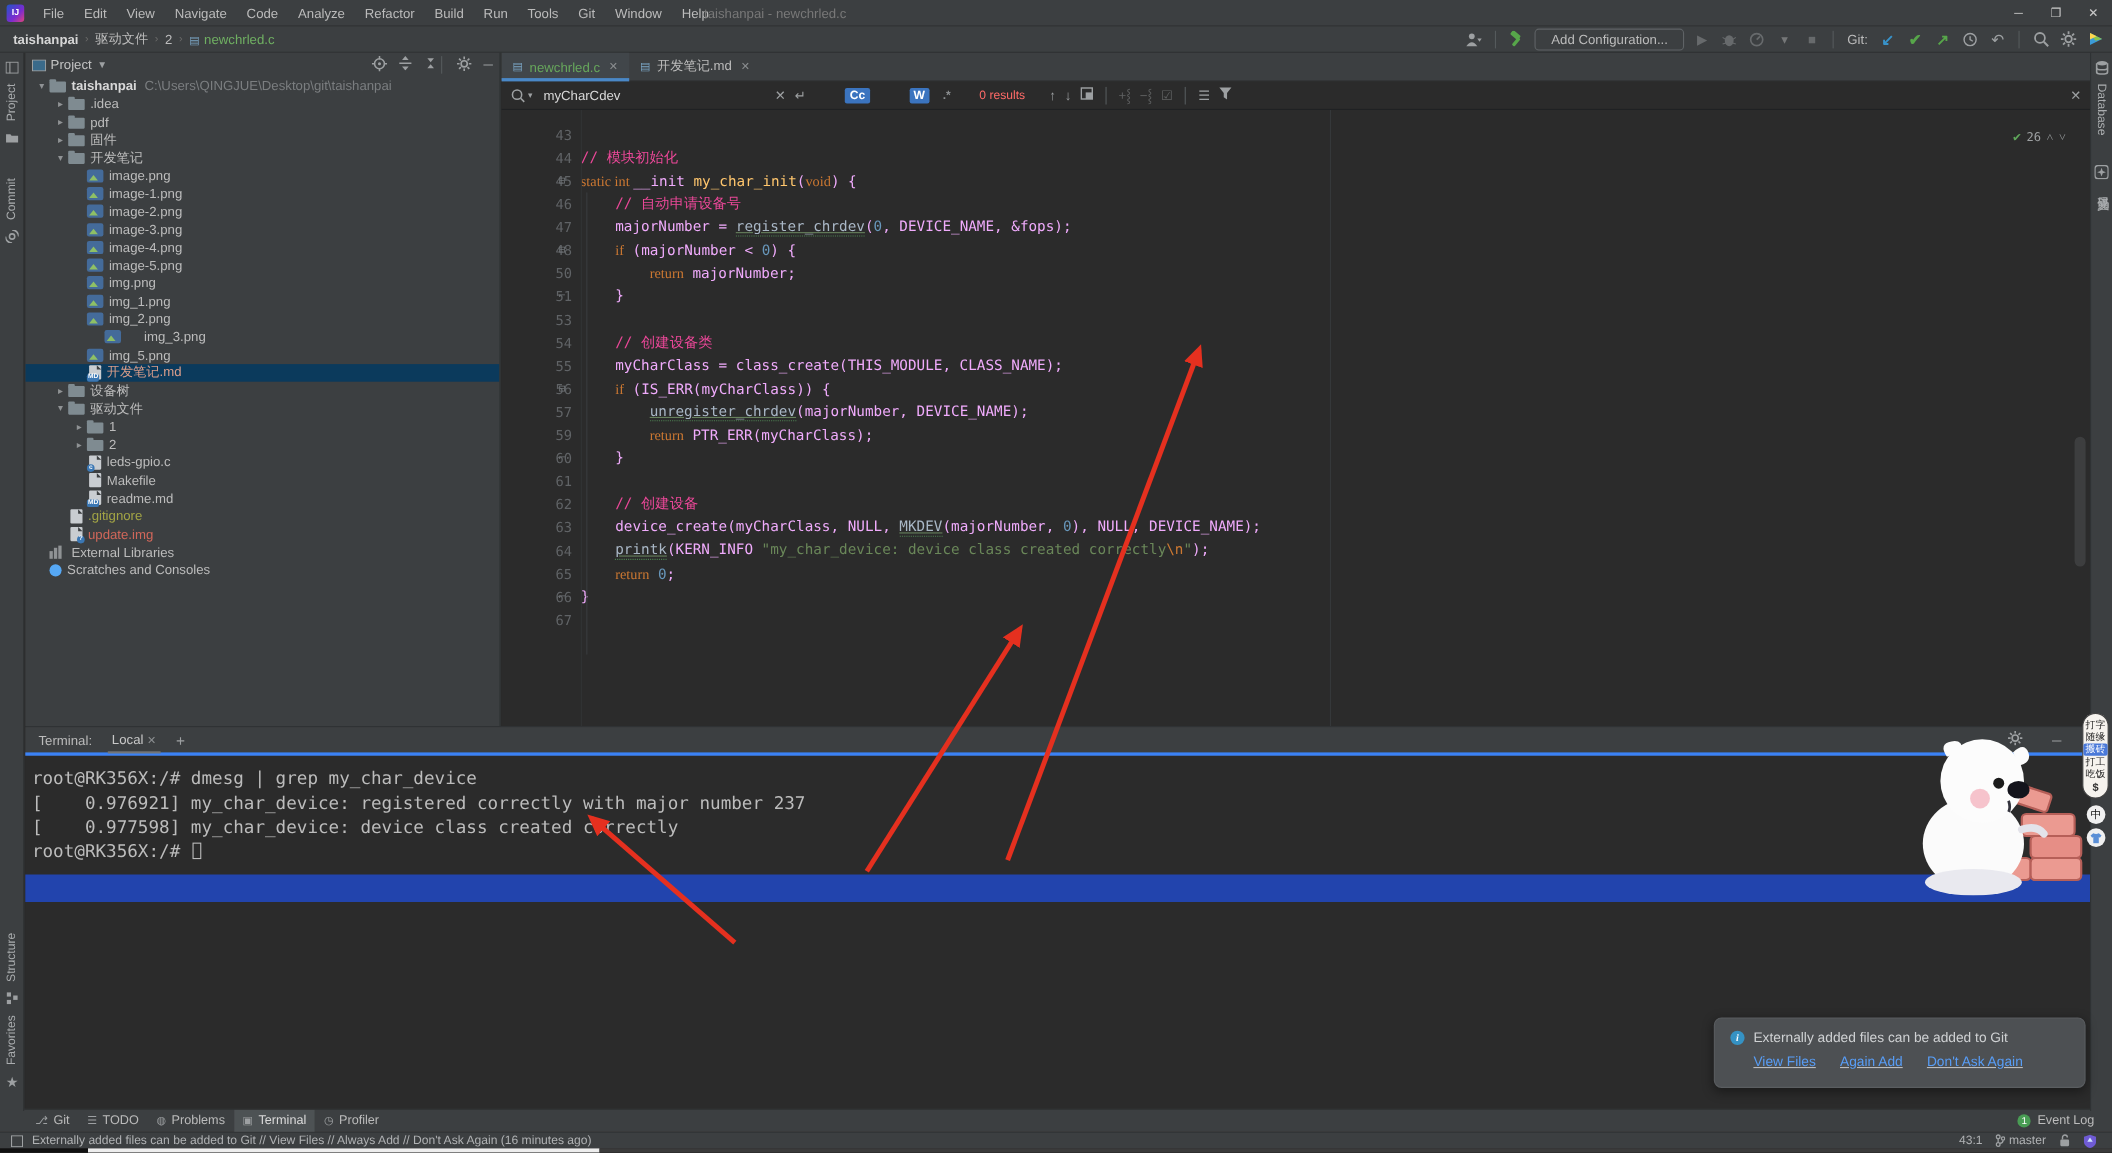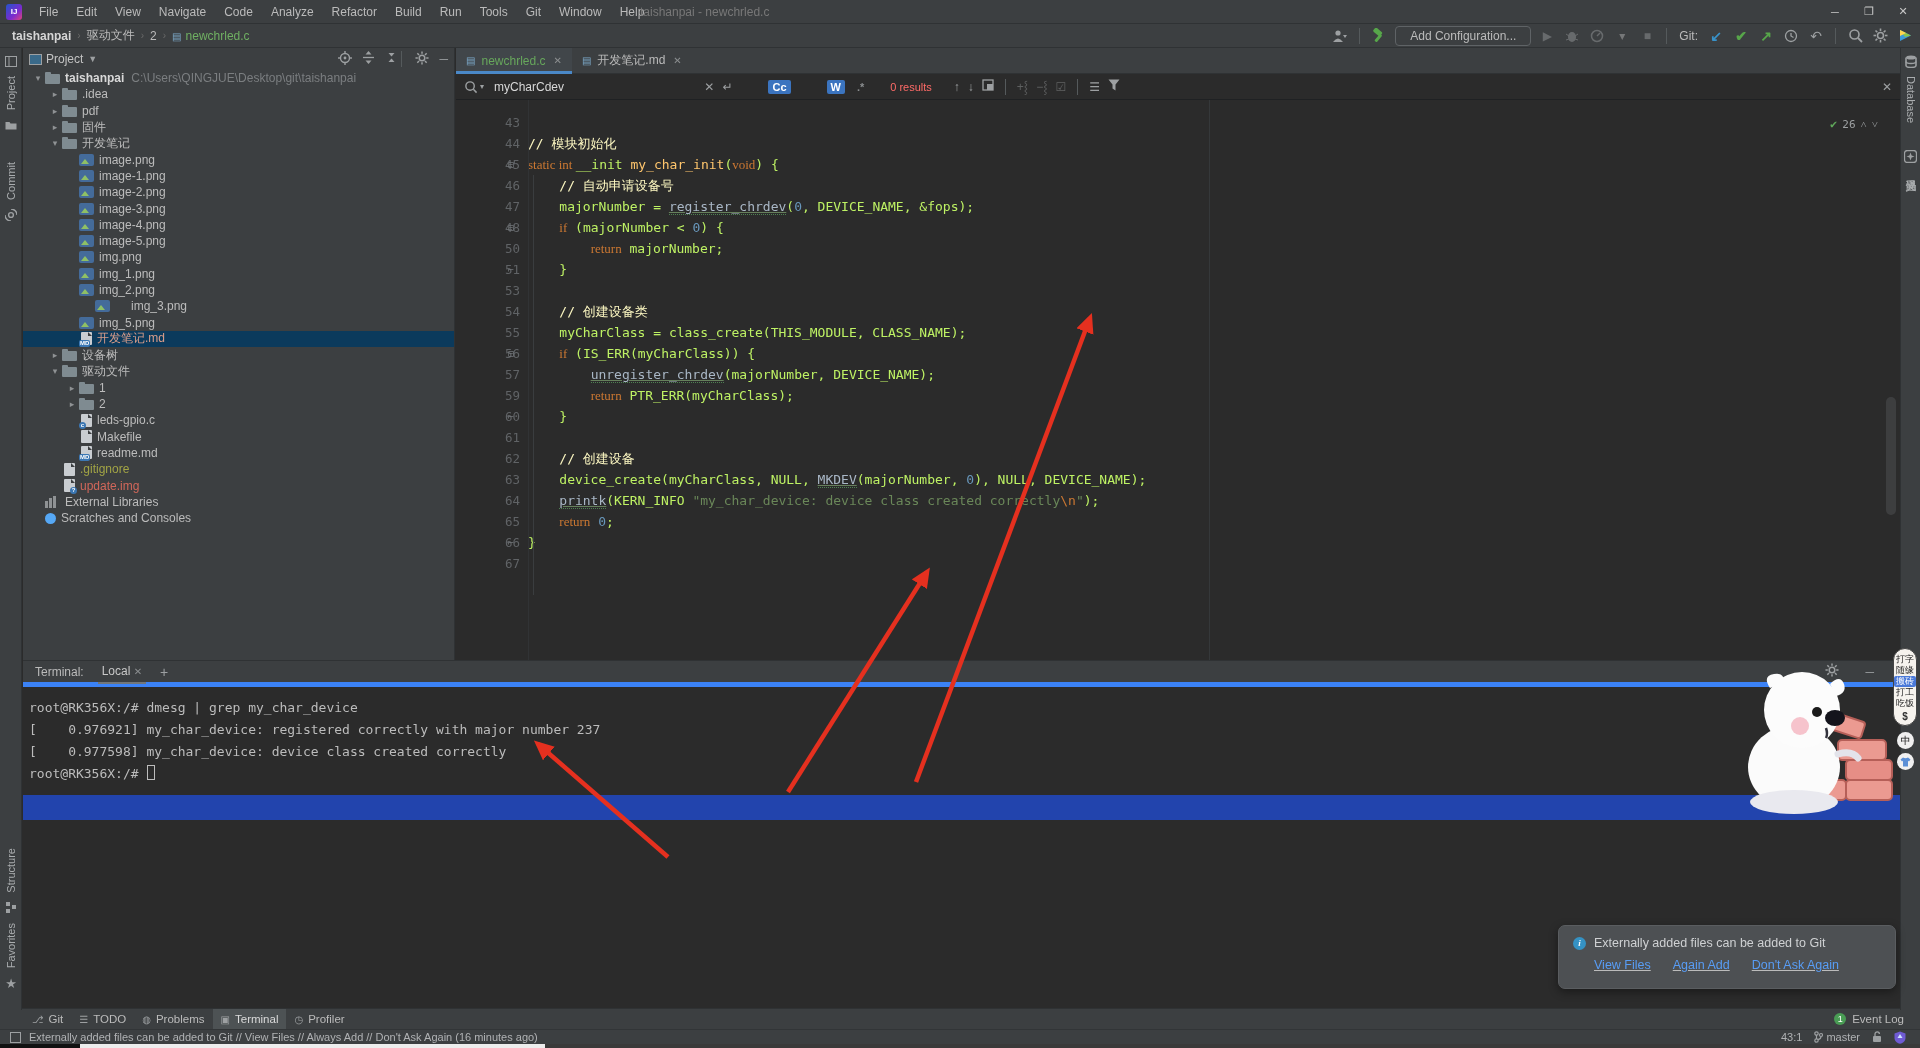--- a/index.html
+++ b/index.html
@@ -101,43 +101,43 @@
   .stog.off { color:#8b8e90; }
   .sres { color:#ff6b68; font-size:11px; margin:0 14px; }
   .sic { color:#9da0a2; font-size:12px; }
   .code { position:relative; height:560px; font-family:"DejaVu Sans Mono", monospace;
     font-size:13px; line-height:21px; padding-top:12px; overflow:hidden; }
   .crow { display:flex; height:21px; white-space:pre; }
   .gut { width:72px; flex:none; color:#606366; text-align:right; padding-right:8px;
     position:relative; font-size:12.5px; }
   .fold { position:absolute; right:14px; top:0; color:#707478; font-size:10px; }
   .ct { flex:1; }
-  .tk-pl { color:#bef264; } .tk-kw { color:#cc7832;font-family:Liberation Serif, serif; } .tk-cm { color:#fef9c3; }
+  .tk-pl { color:#f0abfc; } .tk-kw { color:#cc7832;font-family:Liberation Serif, serif; } .tk-cm { color:#ec4899; }
   .tk-st { color:#6a8759; } .tk-es { color:#cc7832; } .tk-nm { color:#6897bb; }
   .tk-fn { color:#ffc66d; }
   .tk-wv { color:#a9b7c6; text-decoration:underline; text-decoration-color:#66805c;
     border-bottom:1px dotted #4e8052; }
   .margin-guide { position:absolute; left:753px; top:0; bottom:0; width:1px; background:#35383a; }
   .indent-guide { position:absolute; left:77px; width:1px; background:#3a3d3f; }
   .gutline { position:absolute; left:72px; top:0; bottom:0; width:1px; background:#313335; }
   .inspect { position:absolute; right:22px; top:14px; display:flex; align-items:center; gap:5px;
     color:#9da0a2; font-size:11px; }
   .inspect .chk { color:#5fa75a; font-size:12px; }
   .vscroll { position:absolute; right:4px; top:297px; width:10px; height:118px;
     background:#5a5d5f66; border-radius:5px; }
   
   .terminal { position:absolute; left:23px; top:660px; width:1877px; height:348px; background:#2b2b2b;
     border-top:1px solid #2f3234; }
   .term-head { height:26px; background:#3c3f41; display:flex; align-items:center; padding:0 12px;
-    border-bottom:5px solid #3b82f6; }
+    border-bottom:3px solid #3b82f6; }
   .term-tab { margin-left:14px; position:relative; padding:0 4px 2px; color:#c8c8c8; }
   .term-tab:after { content:""; position:absolute; left:0; right:0; bottom:-4px; height:2px; background:#72767a; }
   .term-plus { margin-left:14px; color:#9da0a2; font-size:14px; }
   .term-head .spring { flex:1; }
-  .term-body { position:relative; font-family:"DejaVu Sans Mono", monospace; font-size:13px;
+  .term-body { position:relative; font-family:"DejaVu Sans Mono", monospace; font-size:16px;
     padding:10px 0 0 6px; color:#bcbcbc; }
   .tline { height:22px; line-height:22px; white-space:pre; }
   .cursor { display:inline-block; width:8px; height:15px; border:1px solid #bcbcbc;
     vertical-align:-2px; margin-left:1px; }
   .blue-bar { position:absolute; left:0; top:108px; width:1877px; height:25px; background:#2244ad; }
   
   .notif { position:absolute; left:1558px; top:925px; width:338px; height:64px; background:#4d5053;
     border:1px solid #5a5d60; border-radius:7px; padding:10px 14px; z-index:30;
     box-shadow:0 3px 10px rgba(0,0,0,.4); }
   .notif-row1 { display:flex; align-items:center; gap:8px; color:#cfd1d3; font-size:12.5px; }

